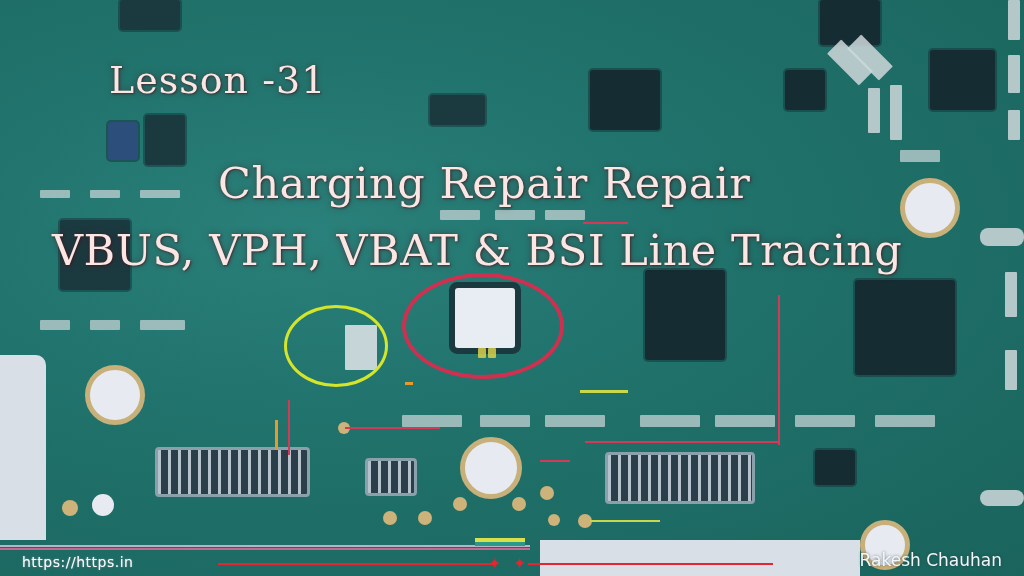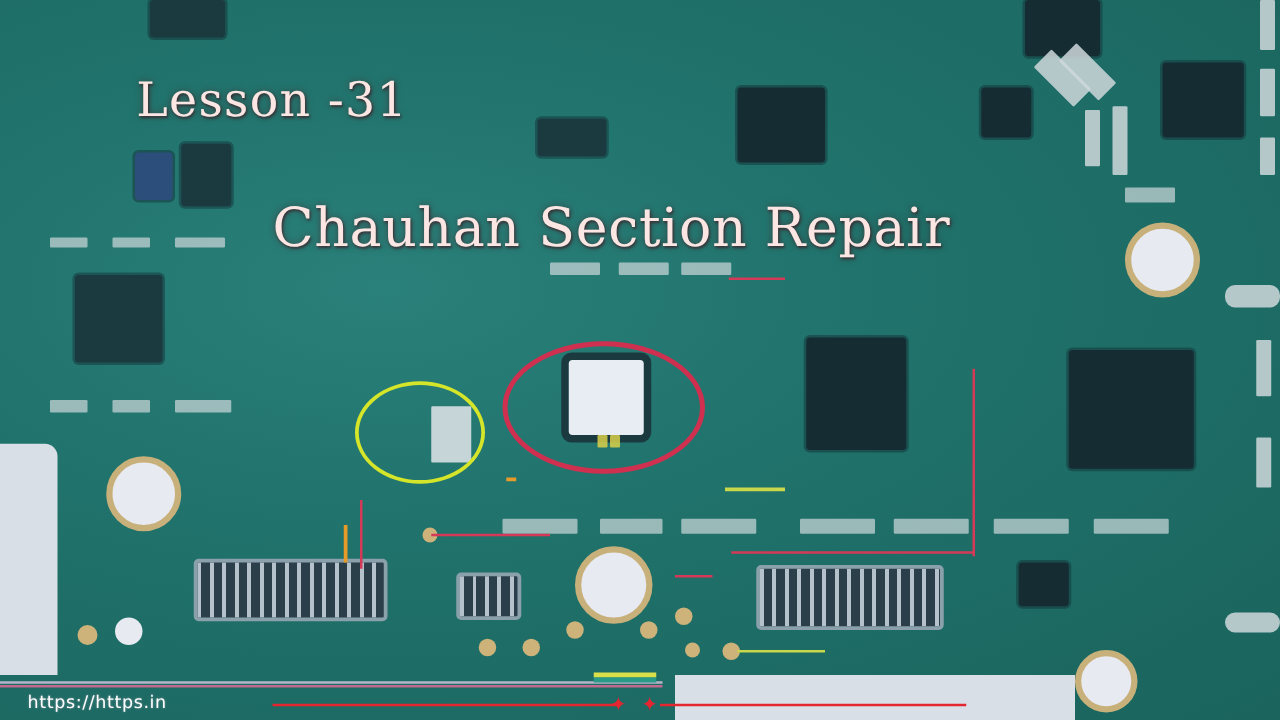--- a/index.html
+++ b/index.html
@@ -128,16 +128,18 @@
 
   <div class="circle-mark" style="left:284px;top:305px;width:104px;height:82px;border:3px solid #d5e52a;"></div>
   <div class="circle-mark" style="left:402px;top:273px;width:162px;height:106px;border:4px solid #d0304f;"></div>
 
   <div class="footer-bar" style="background:transparent;"></div>
   <div class="url">https://https.in</div>
   <div class="redline" style="left:218px;top:563px;width:275px;"></div>
   <div class="star" style="left:488px;top:556px;">✦</div>
   <div class="star" style="left:513px;top:556px;">✦</div>
   <div class="redline" style="left:528px;top:563px;width:245px;"></div>
+  <div class="author">Rakesh Chauhan</div>
 
   <div class="title-text lesson">Lesson -31</div>
-  <div class="title-text line1">Chauhan Section Repair</div>
+  <div class="title-text line1">Charging Repair Repair</div>
+  <div class="title-text line2">VBUS, VPH, VBAT &amp; BSI Line Tracing</div>
 </div>
 
 </body></html>

